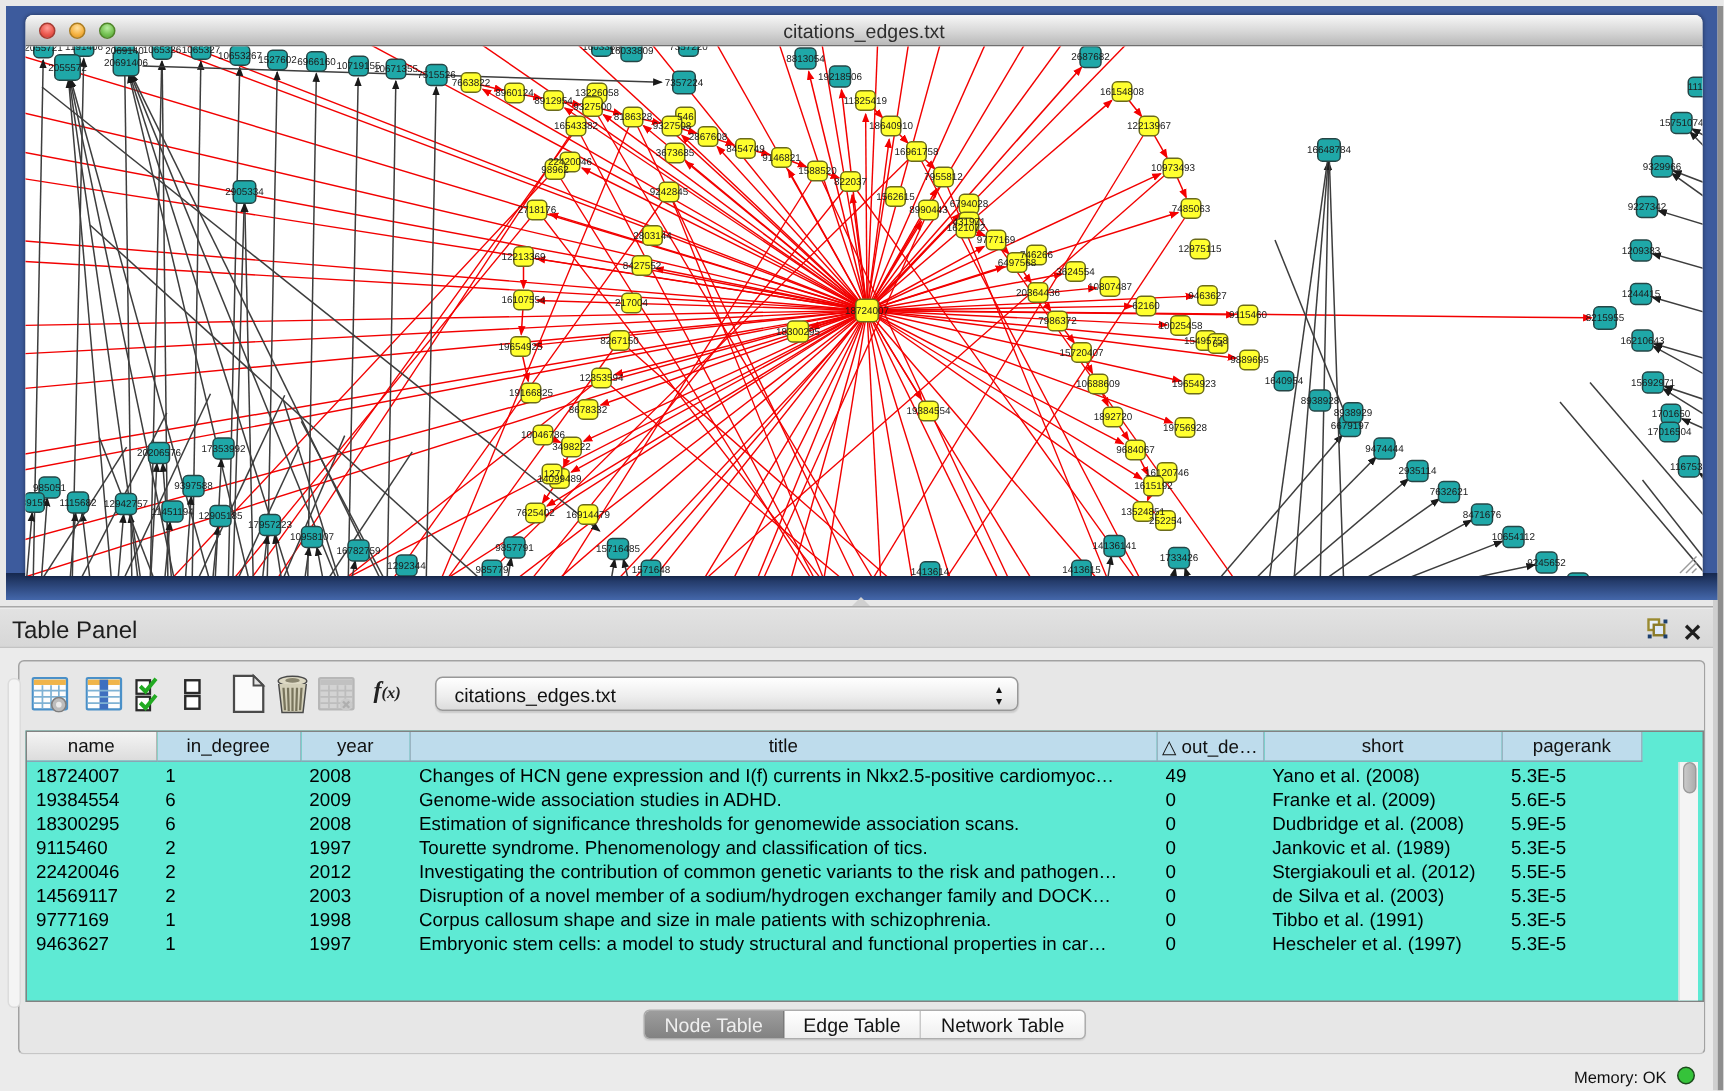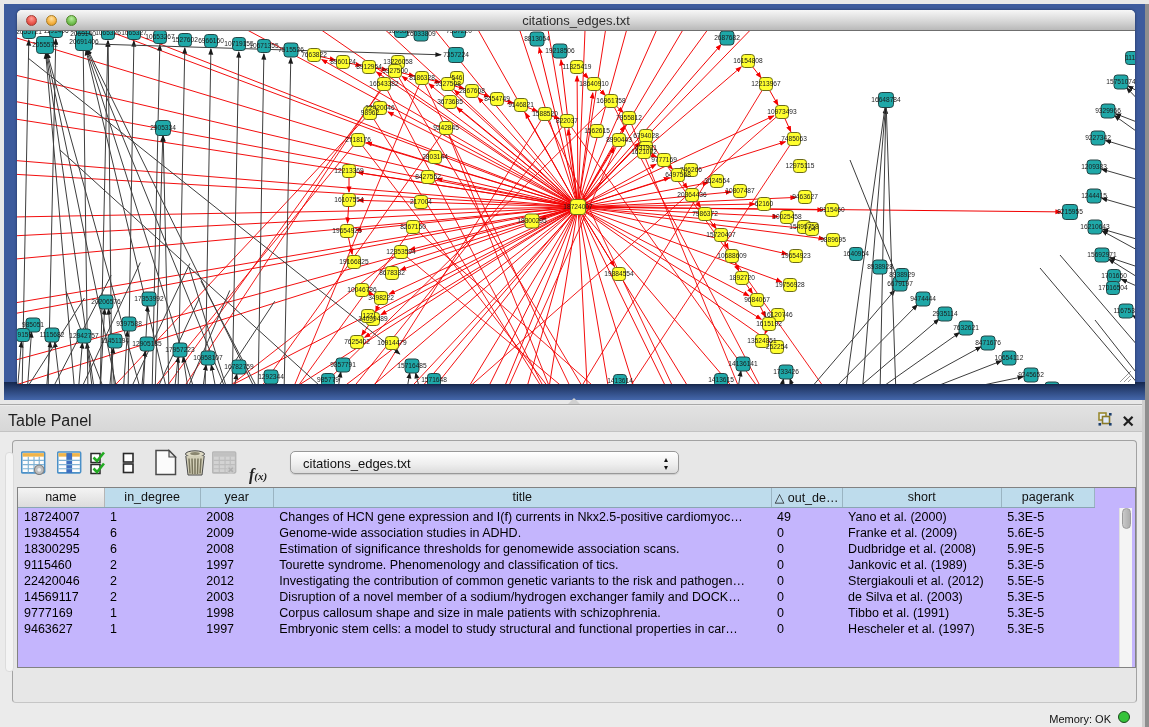--- a/index.html
+++ b/index.html
@@ -23,21 +23,21 @@
 #tphead{position:absolute;left:0;top:1px;width:100%;height:26px;background:linear-gradient(#e2e2e2,#d7d7d7);border-bottom:1px solid #c3c3c3}
 #tphead span{position:absolute;left:8px;top:6px;font-size:16px;color:#1e1e1e}
 #float-ico{position:absolute;right:32px;top:6px;width:14px;height:14px}
 #close-x{position:absolute;right:9px;top:4px;font-size:15px;font-weight:bold;color:#000}
 #browser{position:absolute;left:12px;top:35px;width:1125px;height:263px;border:1px solid #a2a2a2;border-bottom-color:#c6c6c6;border-radius:4px;background:#e7e7e7}
 #toolbar{position:absolute;left:0;top:0;width:100%;height:42px}
 .tbico{position:absolute;top:9px}
 #dd{position:absolute;left:277px;top:10px;width:389px;height:23px;border:1px solid #989898;border-radius:5px;background:linear-gradient(#ffffff,#ededed 60%,#dcdcdc);box-shadow:0 1px 1px rgba(0,0,0,.12)}
 #dd span{position:absolute;left:12px;top:3.5px;font-size:13px;color:#111}
 #dd .arr{position:absolute;left:auto;right:10px;top:4px;font-size:8px;line-height:7.5px;color:#111;text-align:center}
-#tblwrap{position:absolute;left:4px;top:46px;width:1119px;height:181px;background:#c4b5fd;border:1px solid #828282;overflow:hidden}
+#tblwrap{position:absolute;left:4px;top:46px;width:1119px;height:181px;background:#5eead4;border:1px solid #828282;overflow:hidden}
 table{border-collapse:collapse;table-layout:fixed;width:1077px;font-size:12.5px}
 th{height:19px;font-weight:normal;font-size:12.5px;color:#111;background:#bedcec;border-right:1px solid #9ab4c2;border-bottom:1px solid #8aa5b4;padding:0;text-align:center;overflow:hidden;white-space:nowrap}
 th.c1{background:linear-gradient(#f4f4f4,#dcdcdc);border-right:1px solid #b5b5b5}
 td{height:15.9px;padding:2px 0 0 6px;overflow:hidden;white-space:nowrap;color:#000;text-align:left}
 .c1{width:86px}.c2{width:96px}.c3{width:73px}.c4{width:497px}.c5{width:71px}.c6{width:159px}.c7{width:93px}
 td.c1{padding-left:6px}
 #vsb{position:absolute;right:3px;top:20px;width:13px;height:160px;background:#f4f4f4;border-left:1px solid #e0e0e0}
 #vsb .thumb{position:absolute;left:1.5px;top:0px;width:9px;height:21px;background:linear-gradient(90deg,#c9c9c9,#adadad);border-radius:5px;border:1px solid #9a9a9a}
 
 #tabs{position:absolute;left:416px;top:232px;height:20px;border:1px solid #adadad;border-radius:4px;background:linear-gradient(#ffffff,#efefef);overflow:hidden;box-shadow:0 1px 1px rgba(0,0,0,.08)}
@@ -654,21 +654,21 @@
             <path d="M3.8 7l2.2 19h14l2.2-19" fill="#d3cfb8" stroke="#4a4a4a"></path>
             <path d="M7 9.5l1 15M10 9.5l.5 15.5M13 9.5v15.5M16 9.5l-.5 15.5M19 9.5l-1 15" stroke="#78745c" stroke-width="1.5"></path>
           </svg>
       <svg class="tbico" style="left:199px;top:10px" width="25" height="24" viewBox="0 0 24 23" opacity="0.6">
             <rect x="0.7" y="1" width="22" height="20" rx="1" fill="#c6c6c6" stroke="#989898" stroke-width="1.5"></rect>
             <rect x="1.5" y="2" width="20.5" height="3.4" fill="#a8a8a8"></rect>
             <path d="M1.5 9h20.5M1.5 13h20.5M1.5 17h20.5M7 5.5v15M12.5 5.5v15M17.5 5.5v15" stroke="#a2a2a2" stroke-width="1.1"></path>
             <circle cx="18" cy="18" r="4" fill="#b8b8b8"></circle>
             <path d="M16 16l4 4M20 16l-4 4" stroke="#8a8a8a" stroke-width="1.5"></path>
           </svg>
-      <div class="tbico" style="left:236px;top:25px;font-size:16px;font-style:italic;font-family:'Liberation Serif',serif;font-weight:bold;color:#222">f<span style="font-size:11px">(x)</span></div>
+      <div class="tbico" style="left:236px;top:11px;font-size:16px;font-style:italic;font-family:'Liberation Serif',serif;font-weight:bold;color:#222">f<span style="font-size:11px">(x)</span></div>
       <div id="dd">
             <span>citations_edges.txt</span>
             <span class="arr">▴<br>▾</span>
           </div>
     </div>
     <div id="tblwrap">
       <table>
         <tbody>
               <tr>
                 <th class="c1">name</th>
@@ -678,21 +678,21 @@
                 <th class="c5">△ out_de…</th>
                 <th class="c6">short</th>
                 <th class="c7">pagerank</th>
               </tr>
         <tr>
                 <td class="c1">18724007</td>
                 <td class="c2">1</td>
                 <td class="c3">2008</td>
                 <td class="c4">Changes of HCN gene expression and I(f) currents in Nkx2.5-positive cardiomyoc…</td>
                 <td class="c5">49</td>
-                <td class="c6">Yano et al. (2000)</td>
+                <td class="c6">Yano et al. (2008)</td>
                 <td class="c7">5.3E-5</td>
               </tr>
               <tr>
                 <td class="c1">19384554</td>
                 <td class="c2">6</td>
                 <td class="c3">2009</td>
                 <td class="c4">Genome-wide association studies in ADHD.</td>
                 <td class="c5">0</td>
                 <td class="c6">Franke et al. (2009)</td>
                 <td class="c7">5.6E-5</td>
@@ -750,20 +750,25 @@
                 <td class="c5">0</td>
                 <td class="c6">Hescheler et al. (1997)</td>
                 <td class="c7">5.3E-5</td>
               </tr>
       </tbody>
           </table>
       <div id="vsb">
             <div class="thumb"></div>
           </div>
     </div>
+    <div id="tabs">
+          <div class="tab sel">Node Table</div>
+          <div class="tab">Edge Table</div>
+          <div class="tab">Network Table</div>
+        </div>
 
   </div>
   <div style="position:absolute;right:33px;top:308px;font-size:11px;color:#111">Memory: OK</div>
   <div id="memdot" style="top:306px;right:14px"></div>
 </div>
 <div style="position:absolute;left:5px;top:452px;width:9px;height:220px;background:#f4f4f4;border:1px solid #dcdcdc;border-radius:4px"></div>
 <div style="position:absolute;left:568px;top:398px;width:0;height:0;border-left:6px solid transparent;border-right:6px solid transparent;border-bottom:6px solid #d0d0d0"></div>
 <div id="rstrip"></div>
     <div id="rstrip2"></div>
 </div>

